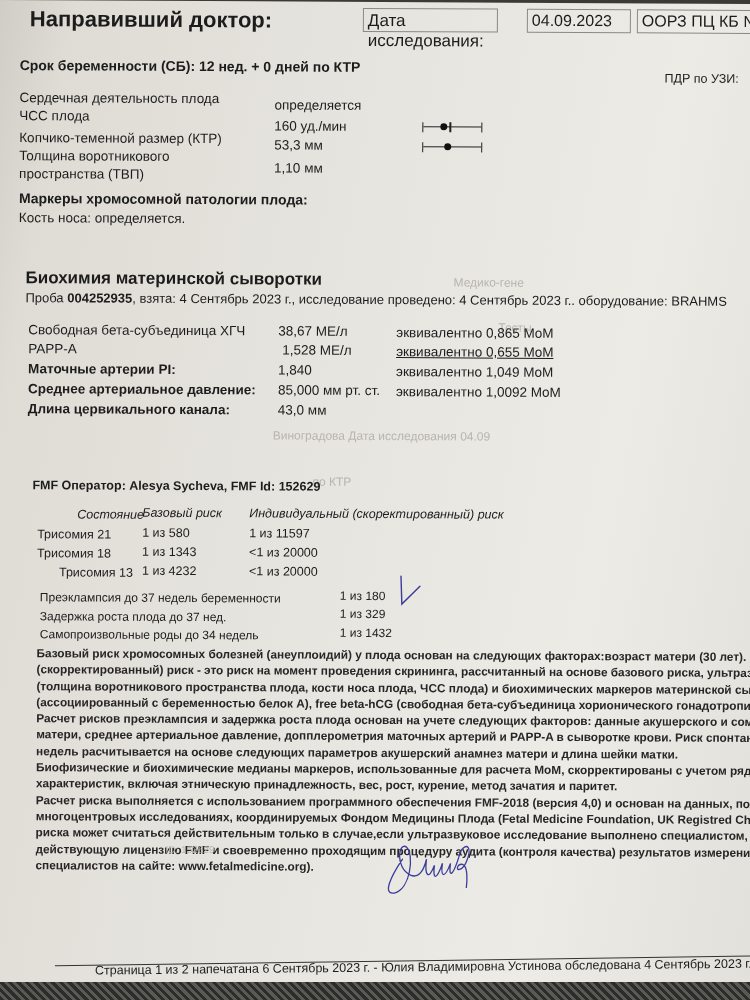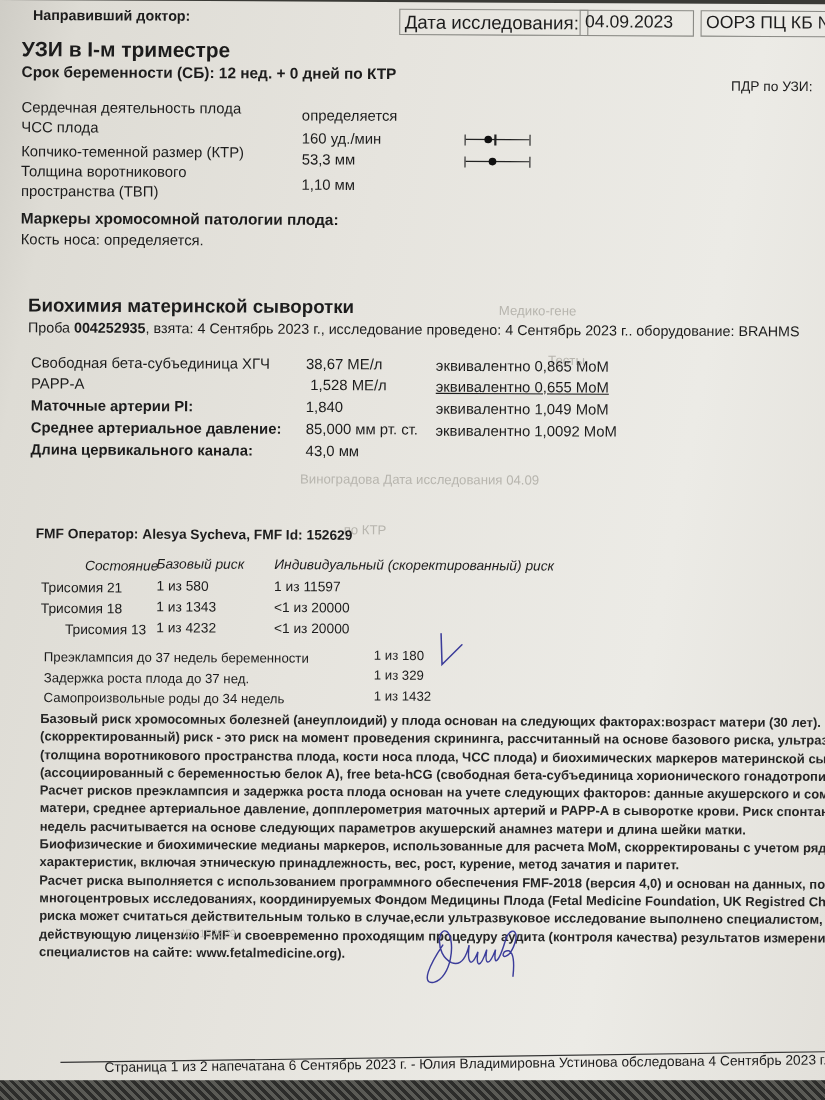--- a/index.html
+++ b/index.html
@@ -44,32 +44,31 @@
     .footer-line { position: absolute; left: 60px; top: 965px; width: 700px; border-top: 1.5px solid #333; transform: rotate(-1.1deg); transform-origin: 0 0; }
     .ghost { position: absolute; color: #b7b5ae; font-size: 12px; white-space: nowrap; }
   </style>
 </head>
 <body>
 
 <div class="mat"></div>
 
 <div class="paper">
 
-  <div class="abs" style="left:30px; top:6px; font-size:13px; font-weight:bold;">Направивший доктор:</div>
-  <div class="box" style="left:363px; width:172px; top:6px;">
+  <div class="abs" style="left:30px; top:6px; font-size:22px; font-weight:bold;">Направивший доктор:</div>
+  <div class="box" style="left:363px; width:135px; top:6px;">
     <span>Дата исследования:</span>
   </div>
   <div class="box" style="left:527px; width:104px; top:6px; font-size:16px;">
     <span>04.09.2023</span>
   </div>
   <div class="box" style="left:637px; width:130px; top:6px; font-size:16px;">
     <span>ООРЗ ПЦ КБ №</span>
   </div>
 
-  <div class="abs h1" style="left:20px; top:35px;">УЗИ в I-м триместре</div>
   <div class="abs t13b" style="left:20px; top:57px; font-size:14px;">Срок беременности (СБ): 12 нед. + 0 дней по КТР</div>
   <div class="abs t12" style="left:665px; top:68px;">ПДР по УЗИ:</div>
 
   <div class="abs t13" style="left:20px; top:90px;">Сердечная деятельность плода</div>
   <div class="abs t13" style="left:275px; top:96px;">определяется</div>
 
   <div class="abs t13" style="left:20px; top:108px;">ЧСС плода</div>
   <div class="abs t13" style="left:275px; top:117px;">160 уд./мин</div>
   <div class="range" style="left:423px; top:120px;">
     <span class="dot" style="left:17px;"></span>

